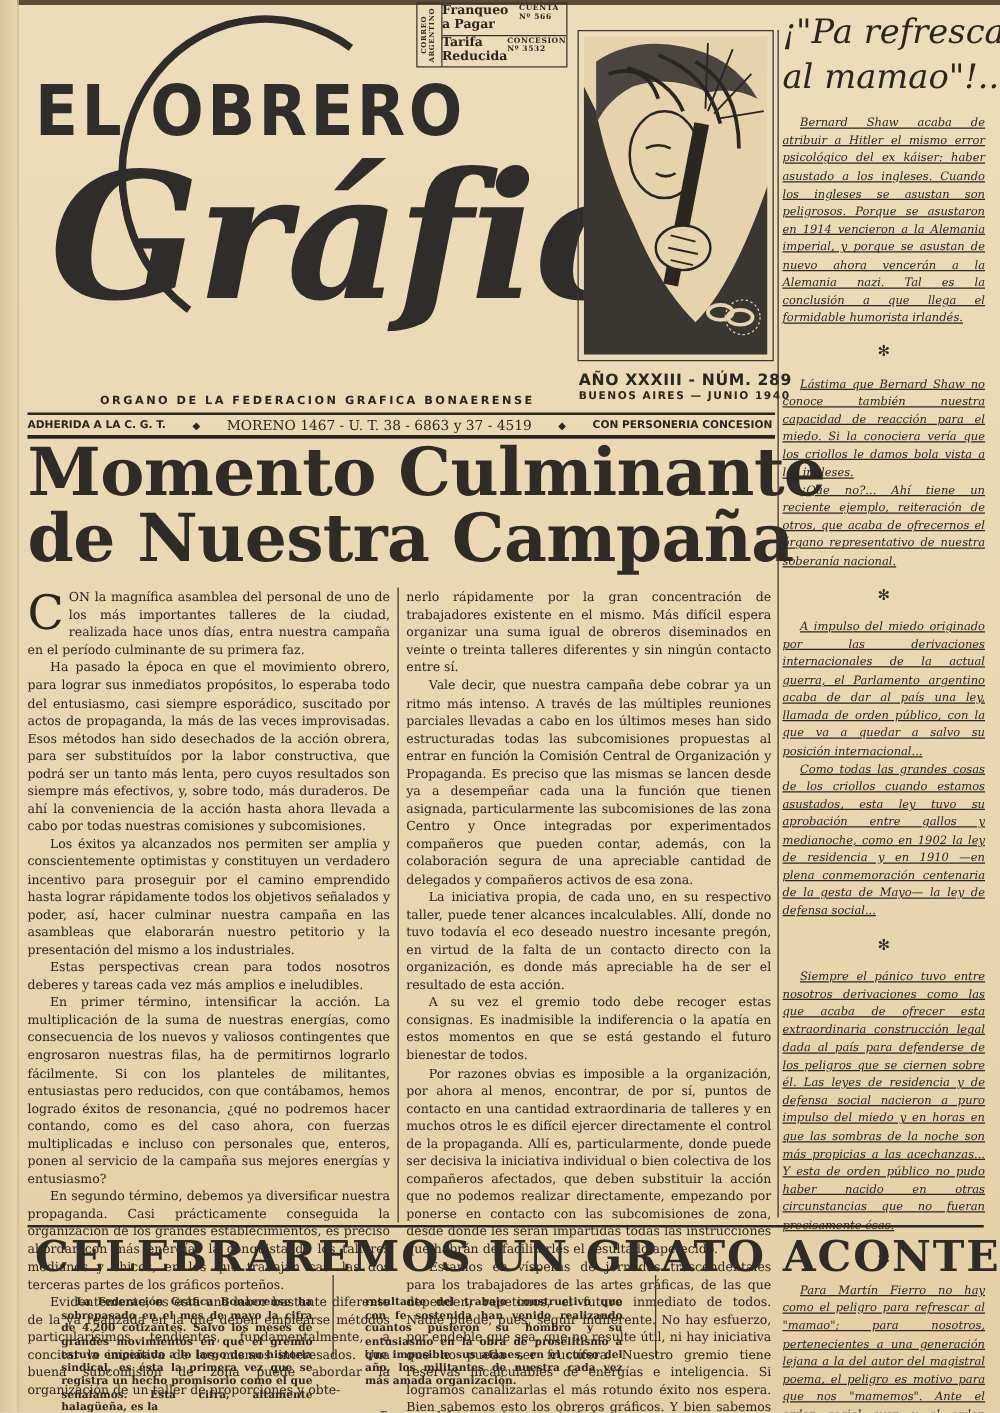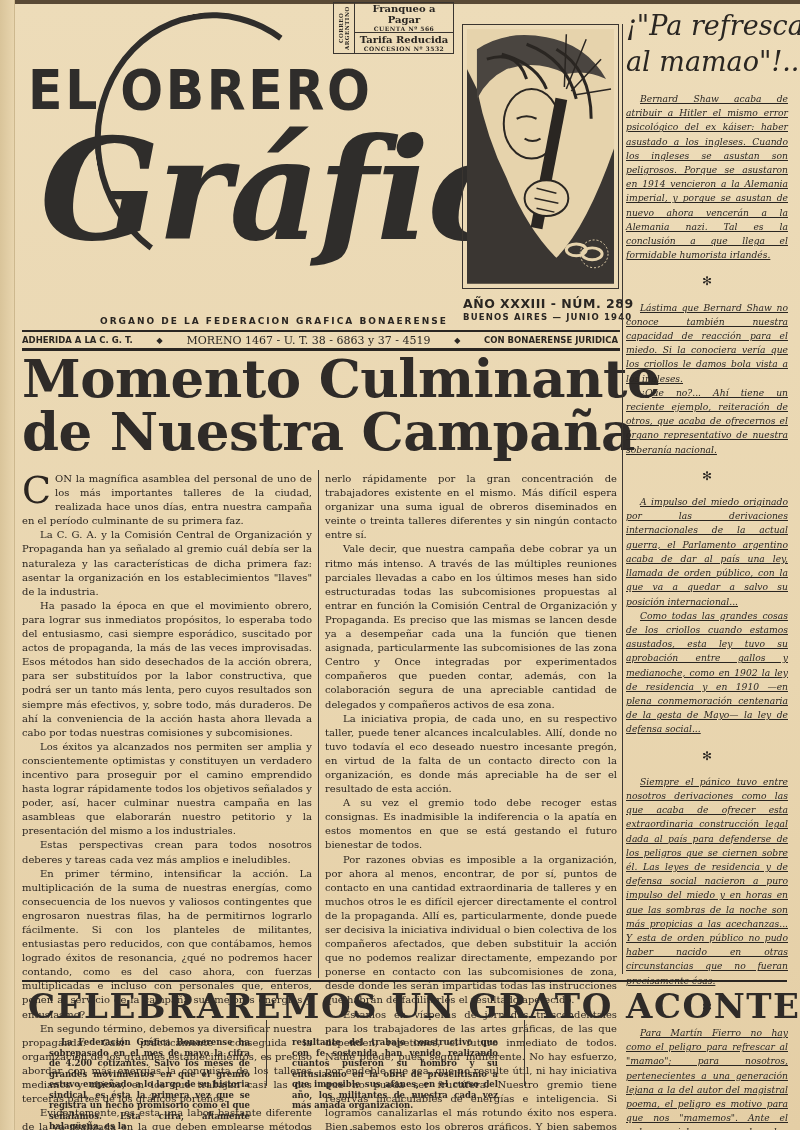--- a/index.html
+++ b/index.html
@@ -9,33 +9,33 @@
   .topedge{position:absolute;left:0;top:0;width:800px;height:4px;background:#5a4a36;}
 
   .masthead-el{position:absolute;left:28px;top:62px;font-family:"DejaVu Sans",sans-serif;font-weight:bold;font-size:56px;letter-spacing:3px;color:#2f2d2b;line-height:1;transform:scaleX(0.9);transform-origin:left;}
   .masthead-grafico{position:absolute;left:40px;top:120px;font-family:"DejaVu Serif",serif;font-style:italic;font-weight:bold;font-size:140px;color:#2f2d2b;line-height:1;letter-spacing:-2px;}
   .c-arc{position:absolute;left:95px;top:12px;width:230px;height:250px;border:6px solid #2f2d2b;border-radius:50%;border-right-color:transparent;border-bottom-color:transparent;transform:rotate(-10deg);}
 
   .postal{position:absolute;left:333px;top:2px;width:119px;height:50px;border:1.5px solid #3a3530;display:flex;font-family:"DejaVu Serif",serif;}
   .postal-side{width:20px;border-right:1.5px solid #3a3530;display:flex;align-items:center;justify-content:center;}
   .postal-side span{writing-mode:vertical-rl;transform:rotate(180deg);font-size:5.5px;font-weight:bold;letter-spacing:0.5px;line-height:1.1;text-align:center;}
   .postal-main{flex:1;display:flex;flex-direction:column;}
-  .postal-cell{flex:1;text-align:center;display:flex;flex-direction:column;justify-content:center;}
+  .postal-cell{flex:1;text-align:left;display:flex;flex-direction:row;justify-content:center;}
   .postal-cell + .postal-cell{border-top:1.5px solid #3a3530;}
   .pc-big{font-size:10px;font-weight:bold;line-height:1.1;}
   .pc-small{font-size:6px;font-weight:bold;letter-spacing:0.5px;line-height:1.2;}
 
   .illustration{position:absolute;left:462px;top:24px;width:157px;height:265px;border:1.5px solid #3a3530;padding:4px;box-sizing:border-box;}
   .illustration svg{width:100%;height:100%;display:block;}
 
   .issue{position:absolute;left:463px;top:296px;width:160px;font-family:"DejaVu Sans",sans-serif;}
   .issue-num{font-size:12.5px;font-weight:bold;letter-spacing:0.5px;white-space:nowrap;}
   .issue-city{font-size:8.5px;font-weight:bold;letter-spacing:1.2px;white-space:nowrap;margin-top:1px;}
 
-  .organo{position:absolute;left:80px;top:316px;font-family:"DejaVu Sans",sans-serif;font-size:9px;letter-spacing:2px;font-weight:bold;white-space:nowrap;margin-left:20px;}
+  .organo{position:absolute;left:80px;top:316px;font-family:"DejaVu Sans",sans-serif;font-size:9px;letter-spacing:2px;font-weight:bold;white-space:nowrap;}
 
   .rule{position:absolute;height:2px;background:#2a2622;}
   .infobar{position:absolute;left:22px;top:333px;width:596px;height:14px;font-family:"DejaVu Sans",sans-serif;font-size:8.5px;font-weight:bold;display:flex;align-items:center;justify-content:space-between;}
   .infobar .addr{font-family:"DejaVu Serif",serif;font-weight:normal;font-size:11px;}
   .diamond{font-size:8px;}
 
   .headline{position:absolute;left:22px;top:352px;width:600px;font-family:"DejaVu Serif",serif;font-weight:bold;font-size:53px;line-height:53px;color:#2f2b28;letter-spacing:-0.5px;}
   .headline div{white-space:nowrap;}
 
   .body-col{position:absolute;font-family:"DejaVu Serif",serif;font-size:10px;line-height:14.1px;text-align:justify;color:#2b2520;}
@@ -113,32 +113,31 @@
   </div>
 
   <div class="organo">ORGANO DE LA FEDERACION GRAFICA BONAERENSE</div>
 
   <div class="rule" style="left:22px;top:330px;width:598px;"></div>
   <div class="infobar">
     <span>ADHERIDA A LA C. G. T.</span>
     <span class="diamond">◆</span>
     <span class="addr">MORENO 1467 - U. T. 38 - 6863 y 37 - 4519</span>
     <span class="diamond">◆</span>
-    <span>CON BONAERENSE JURIDICA</span>
+    <span>CON PERSONERIA CONCESION</span>
   </div>
   <div class="rule" style="left:22px;top:348px;width:598px;height:3px;"></div>
 
   <div class="headline">
     <div>Momento Culminante</div>
     <div>de Nuestra Campaña</div>
   </div>
 
   <div class="body-col col-a">
     <p class="first"><span class="dropcap">C</span><span>ON la magnífica asamblea del personal de uno de los más importantes talleres de la ciudad, realizada hace unos días, entra nuestra campaña en el período culminante de su primera faz.</span></p>
-    <p>La C. G. A. y la Comisión Central de Organización y Propaganda han ya señalado al gremio cuál debía ser la naturaleza y las características de dicha primera faz: asentar la organización en los establecimientos "llaves" de la industria.</p>
     <p>Ha pasado la época en que el movimiento obrero, para lograr sus inmediatos propósitos, lo esperaba todo del entusiasmo, casi siempre esporádico, suscitado por actos de propaganda, la más de las veces improvisadas. Esos métodos han sido desechados de la acción obrera, para ser substituídos por la labor constructiva, que podrá ser un tanto más lenta, pero cuyos resultados son siempre más efectivos, y, sobre todo, más duraderos. De ahí la conveniencia de la acción hasta ahora llevada a cabo por todas nuestras comisiones y subcomisiones.</p>
     <p>Los éxitos ya alcanzados nos permiten ser amplia y conscientemente optimistas y constituyen un verdadero incentivo para proseguir por el camino emprendido hasta lograr rápidamente todos los objetivos señalados y poder, así, hacer culminar nuestra campaña en las asambleas que elaborarán nuestro petitorio y la presentación del mismo a los industriales.</p>
     <p>Estas perspectivas crean para todos nosotros deberes y tareas cada vez más amplios e ineludibles.</p>
     <p>En primer término, intensificar la acción. La multiplicación de la suma de nuestras energías, como consecuencia de los nuevos y valiosos contingentes que engrosaron nuestras filas, ha de permitirnos lograrlo fácilmente. Si con los planteles de militantes, entusiastas pero reducidos, con que contábamos, hemos logrado éxitos de resonancia, ¿qué no podremos hacer contando, como es del caso ahora, con fuerzas multiplicadas e incluso con personales que, enteros, ponen al servicio de la campaña sus mejores energías y entusiasmo?</p>
     <p>En segundo término, debemos ya diversificar nuestra propaganda. Casi prácticamente conseguida la organización de los grandes establecimientos, es preciso abordar con más energías la conquista de los talleres medianos y chicos, en los que trabajan casi las dos terceras partes de los gráficos porteños.</p>
     <p>Evidentemente, es esta una labor bastante diferente de la ya realizada en la que deben emplearse métodos particularísimos tendientes, fundamentalmente, a concitar la iniciativa de los mismos interesados. Una buena subcomisión de zona puede abordar la organización de un taller de proporciones y obte-</p>
   </div>
   <div class="col-divider"></div>
   <div class="body-col col-b">
     <p class="first">nerlo rápidamente por la gran concentración de trabajadores existente en el mismo. Más difícil espera organizar una suma igual de obreros diseminados en veinte o treinta talleres diferentes y sin ningún contacto entre sí.</p>

